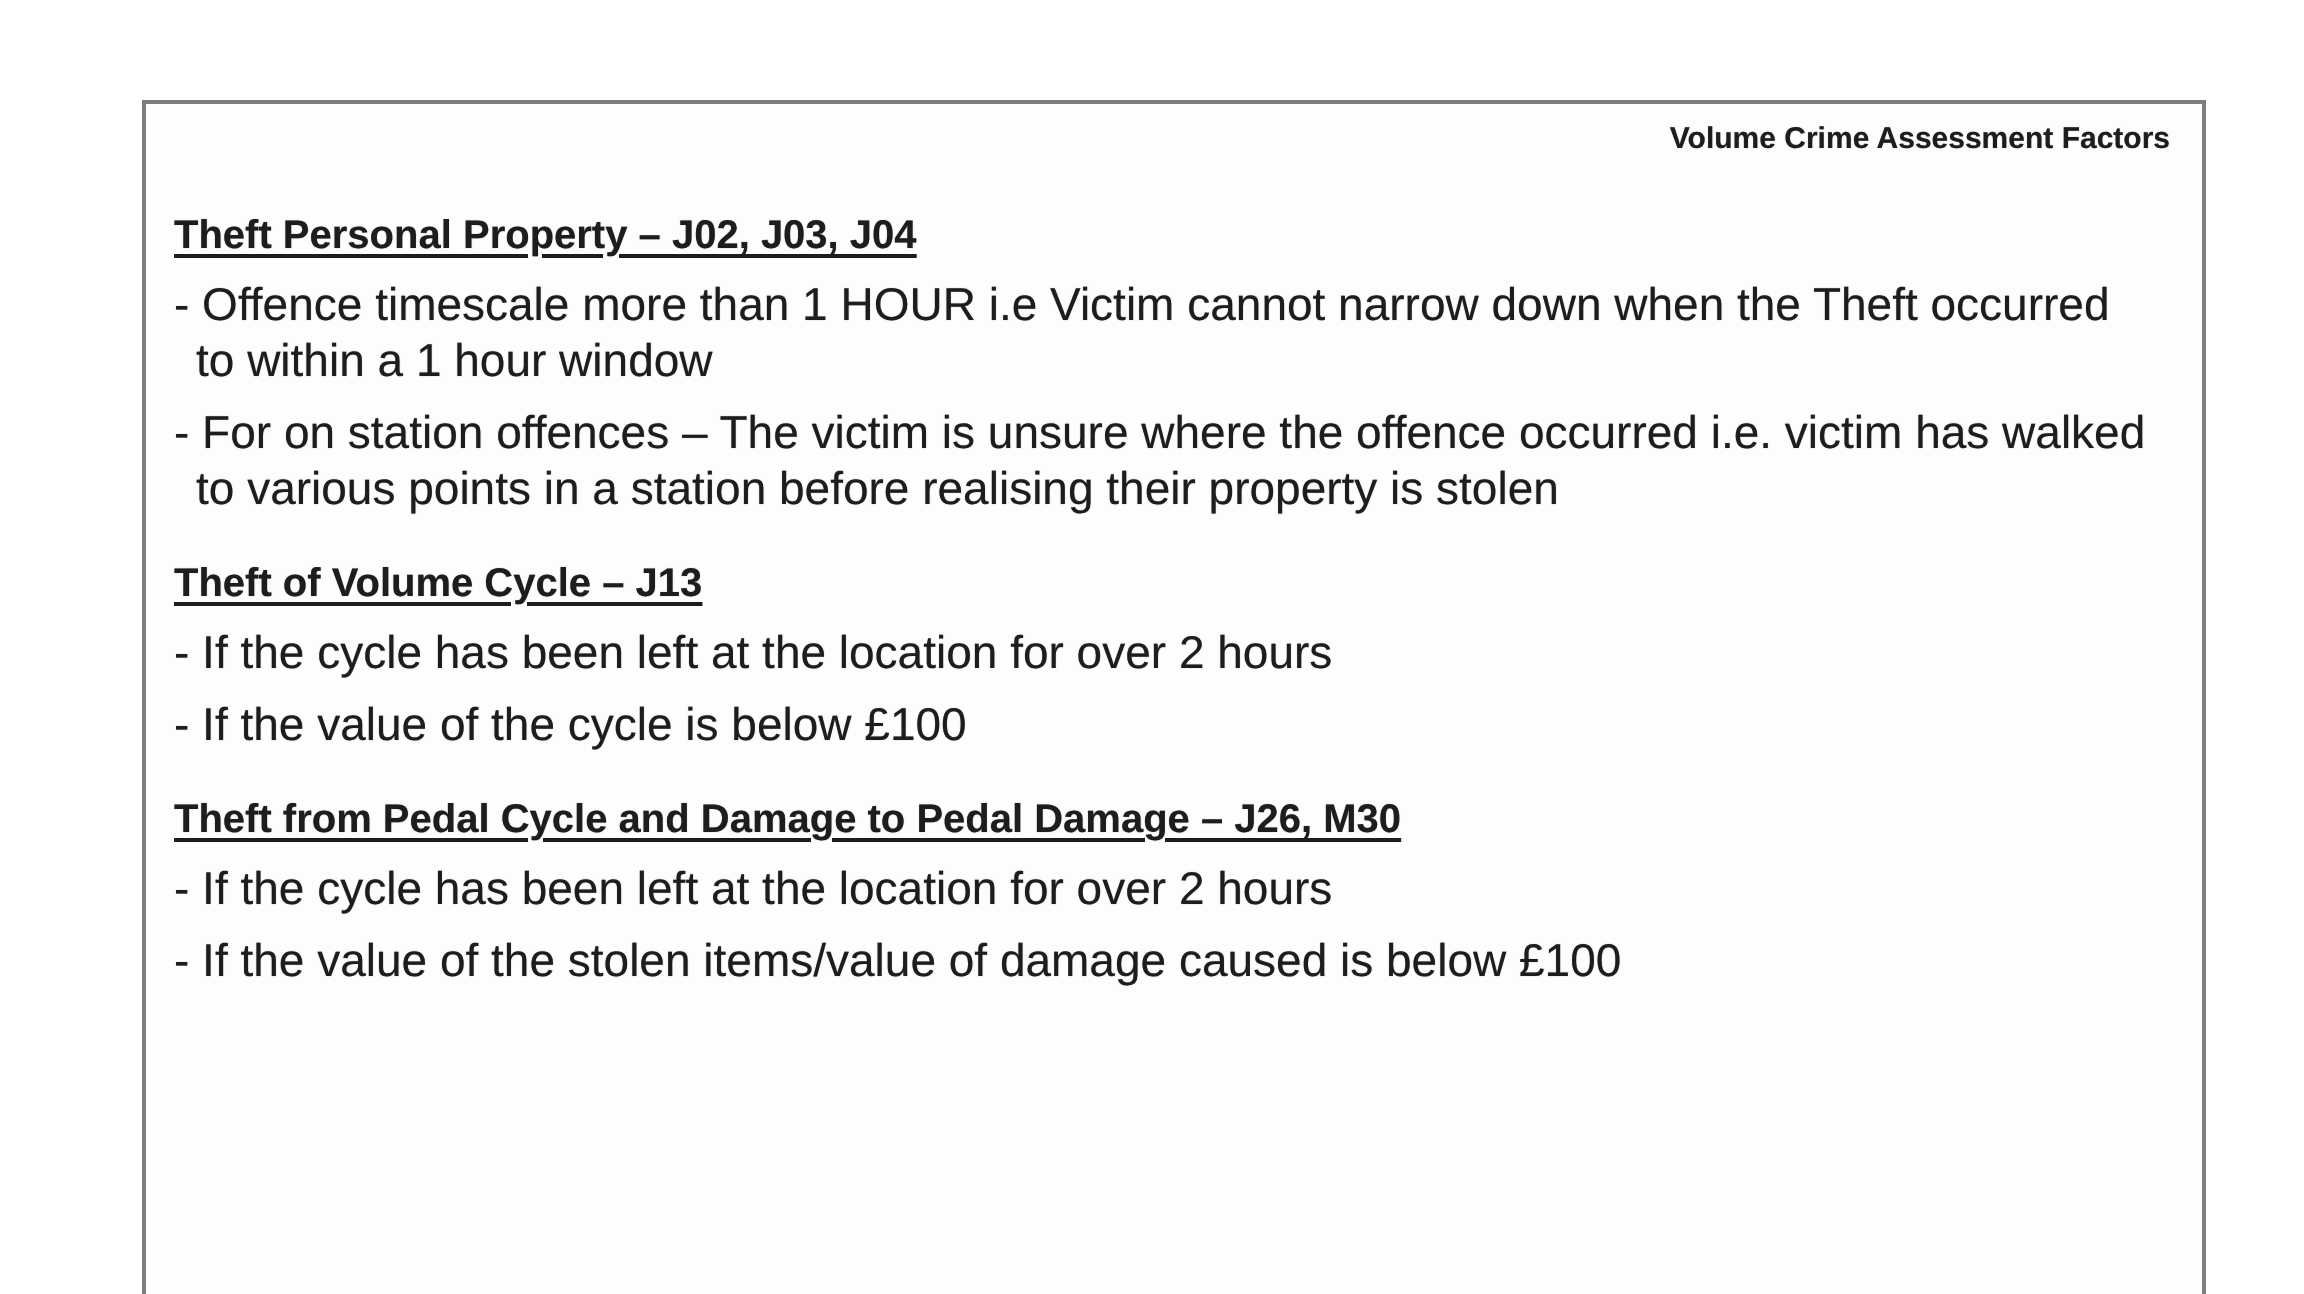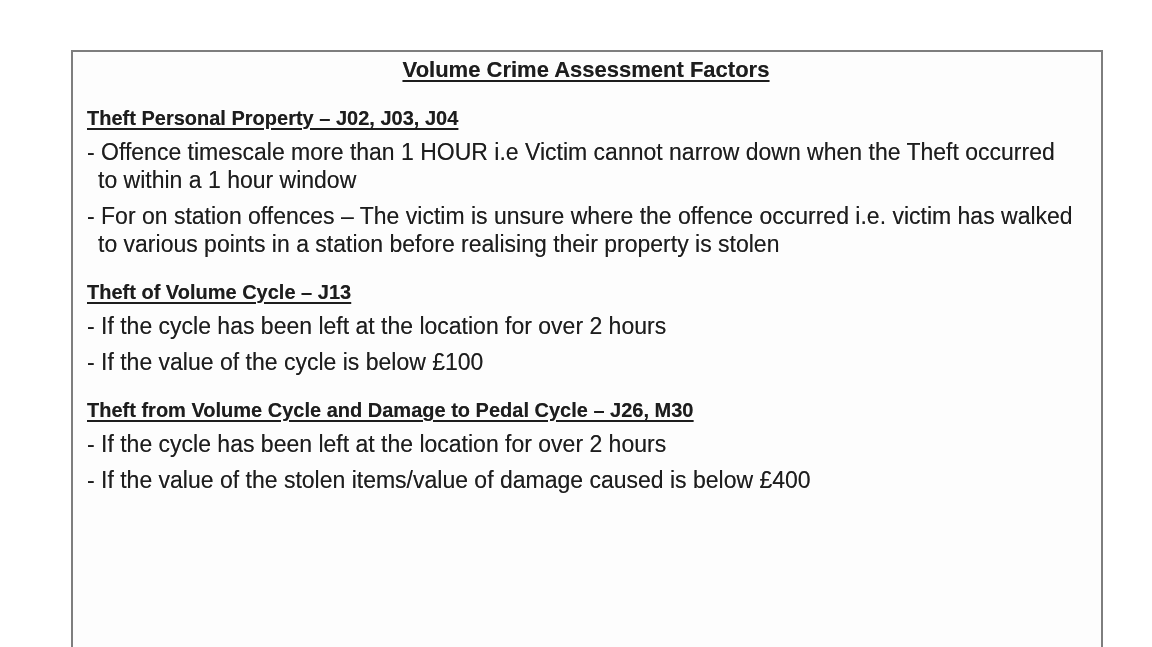--- a/index.html
+++ b/index.html
@@ -22,25 +22,24 @@
     width: 1032px;
     height: 620px;              
     box-sizing: border-box;
     border: 2px solid #7e7e7e;
     border-bottom: none;
     background: #fdfdfd;
     padding: 4px 16px 0 14px;
     text-shadow: 0 0 0.5px rgba(25,25,25,0.55); 
   }
   .doc-title {
-    text-align: center;
+    text-align: right;
     font-weight: bold;
-    font-size: 22px;
+    font-size: 15px;
     line-height: 28px;
-    text-decoration: underline;
     text-decoration-thickness: 2px;
     text-underline-offset: 3px;
   }
   .section {
     margin-top: 20px;
   }
   .heading {
     font-weight: bold;
     font-size: 20px;
     line-height: 28px;
@@ -67,18 +66,18 @@
         <div class="heading">Theft Personal Property – J02, J03, J04</div>
         <p class="bullet">- Offence timescale more than 1 HOUR i.e Victim cannot narrow down when the Theft occurred<br>to within a 1 hour window</p>
         <p class="bullet">- For on station offences – The victim is unsure where the offence occurred i.e. victim has walked<br>to various points in a station before realising their property is stolen</p>
       </section>
       <section class="section">
         <div class="heading">Theft of Volume Cycle – J13</div>
         <p class="bullet">- If the cycle has been left at the location for over 2 hours</p>
         <p class="bullet">- If the value of the cycle is below £100</p>
       </section>
       <section class="section">
-        <div class="heading">Theft from Volume Cycle and Damage to Pedal Cycle – J26, M30</div>
+        <div class="heading">Theft from Pedal Cycle and Damage to Pedal Damage – J26, M30</div>
         <p class="bullet">- If the cycle has been left at the location for over 2 hours</p>
-        <p class="bullet">- If the value of the stolen items/value of damage caused is below £400</p>
+        <p class="bullet">- If the value of the stolen items/value of damage caused is below £100</p>
       </section>
     </div>
 </div>
 
 </body></html>

